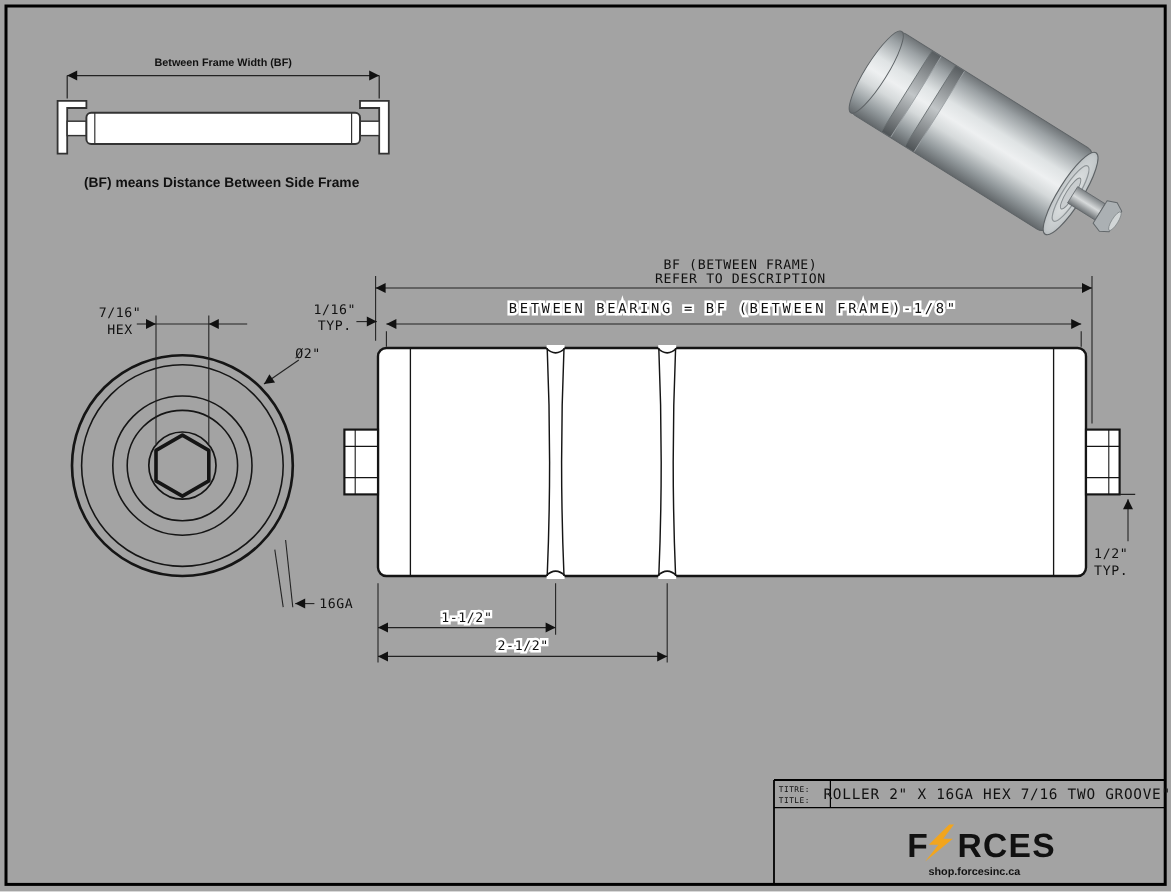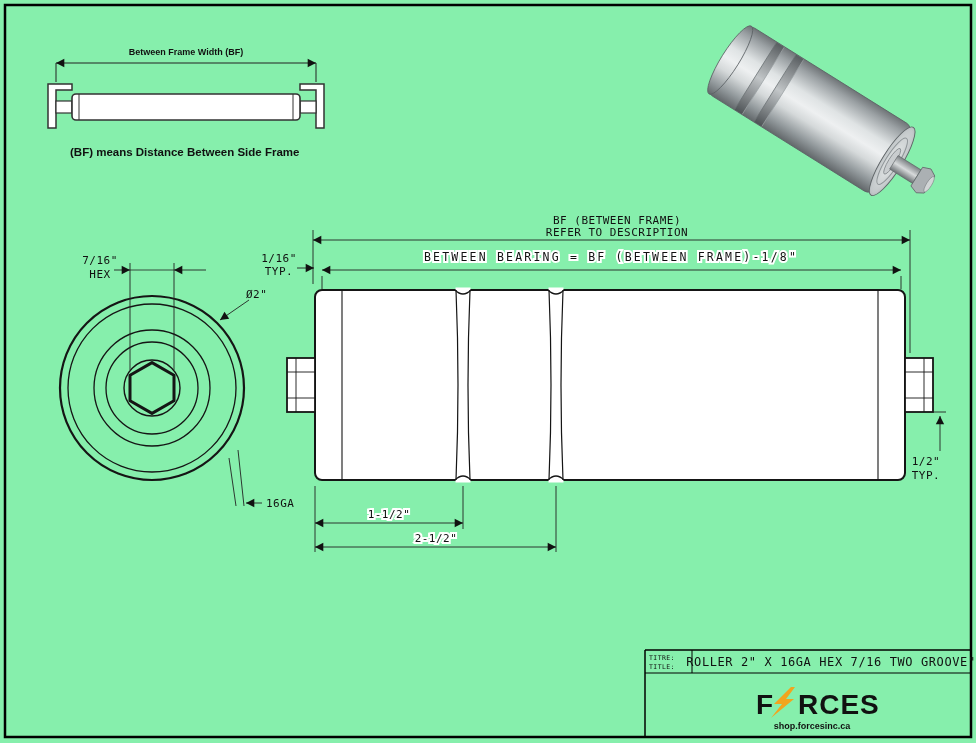--- a/index.html
+++ b/index.html
@@ -1,16 +1,16 @@
 <!DOCTYPE html>
 <html><head>
 <meta charset="utf-8">
 <style>
   html,body{margin:0;padding:0;background:#ffffff;}
-  .sheet{position:relative;width:976px;height:743px;background:#86efac;overflow:hidden;}
+  .sheet{position:relative;width:976px;height:743px;background:#a3a3a3;overflow:hidden;}
   .sheet > svg{position:absolute;left:0;top:0;}
   text{fill:#111;}
   .dim{font:11px "DejaVu Sans Mono",monospace;letter-spacing:.5px;}
   .dim-wide{font:11.5px "DejaVu Sans Mono",monospace;letter-spacing:2.2px;}
   .inset-label{font:700 9px "Liberation Sans",sans-serif;}
   .inset-caption{font:700 11.5px "Liberation Sans",sans-serif;}
   .tiny{font:6.5px "DejaVu Sans Mono",monospace;letter-spacing:.4px;}
   .titletext{font:12px "DejaVu Sans Mono",monospace;letter-spacing:.6px;}
   .brand{font:800 28px "Liberation Sans",sans-serif;letter-spacing:1px;}
   .web{font:700 9px "Liberation Sans",sans-serif;}

